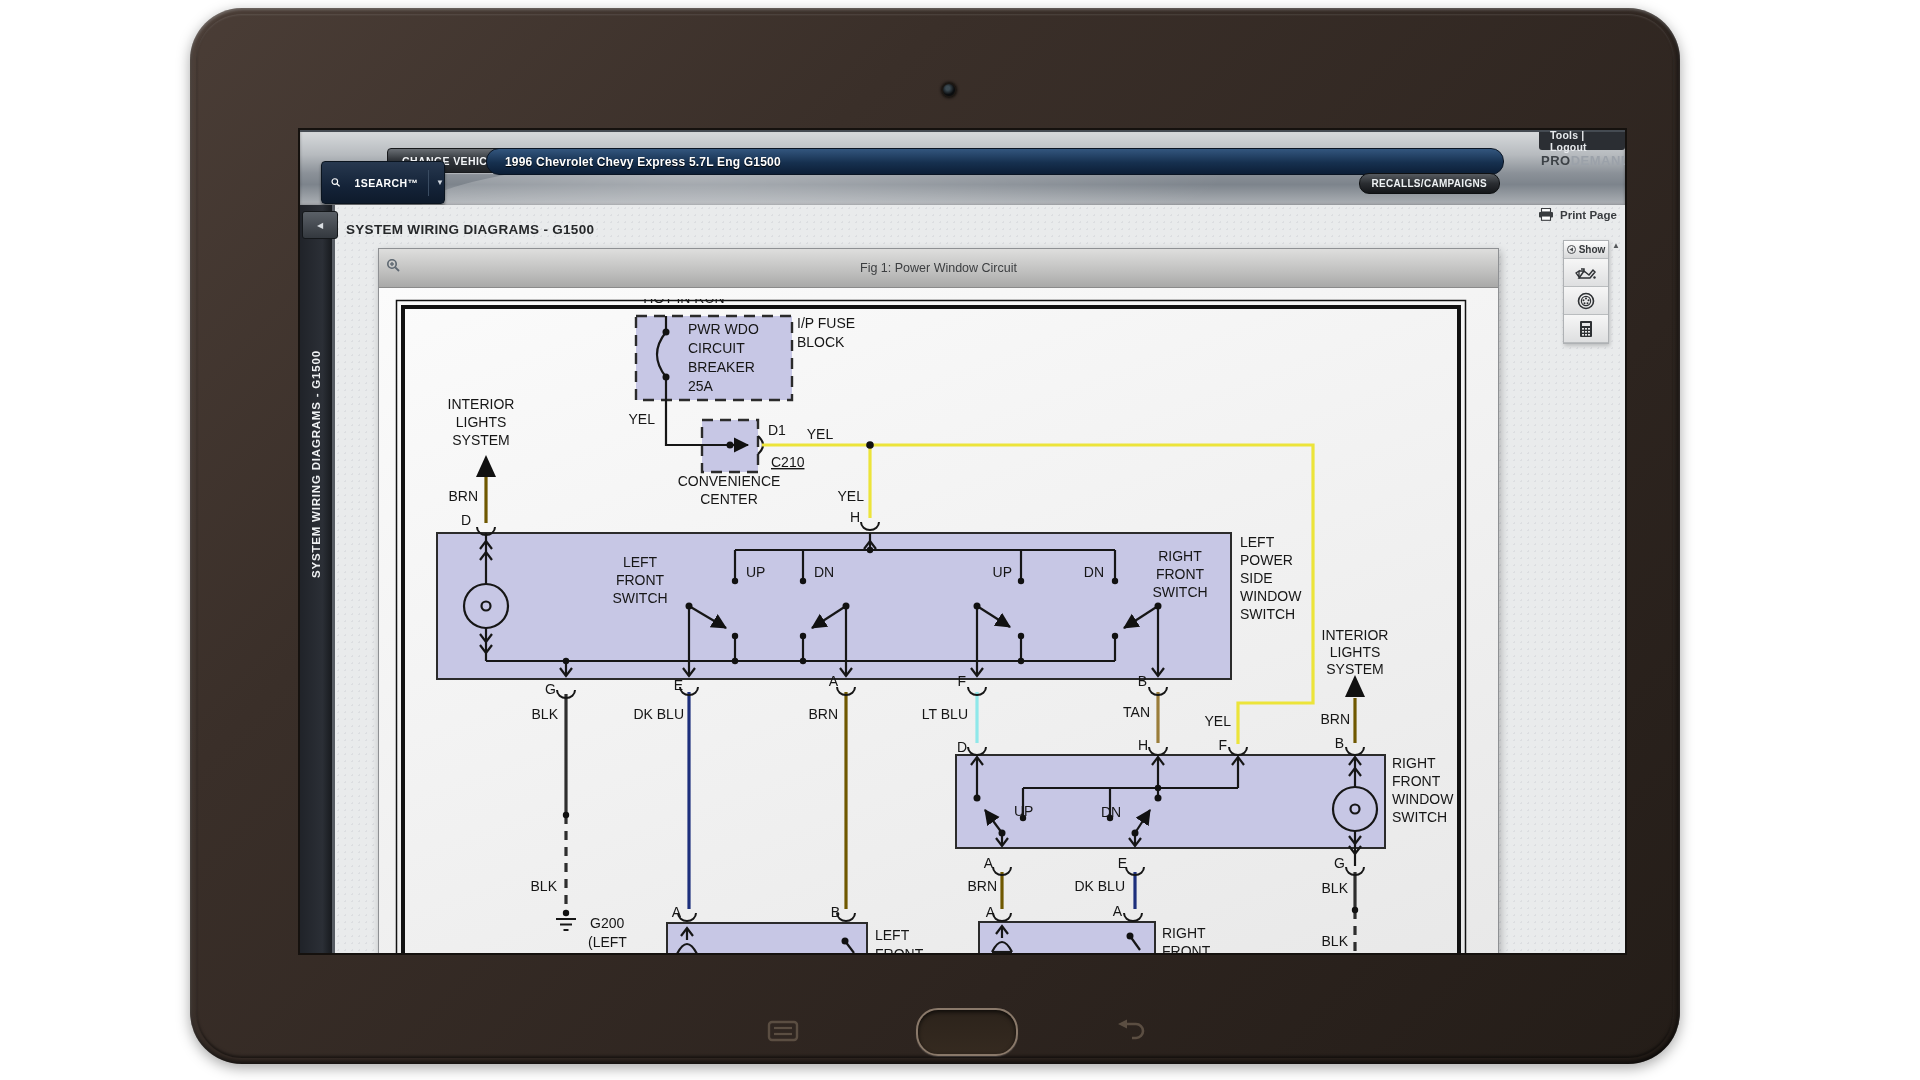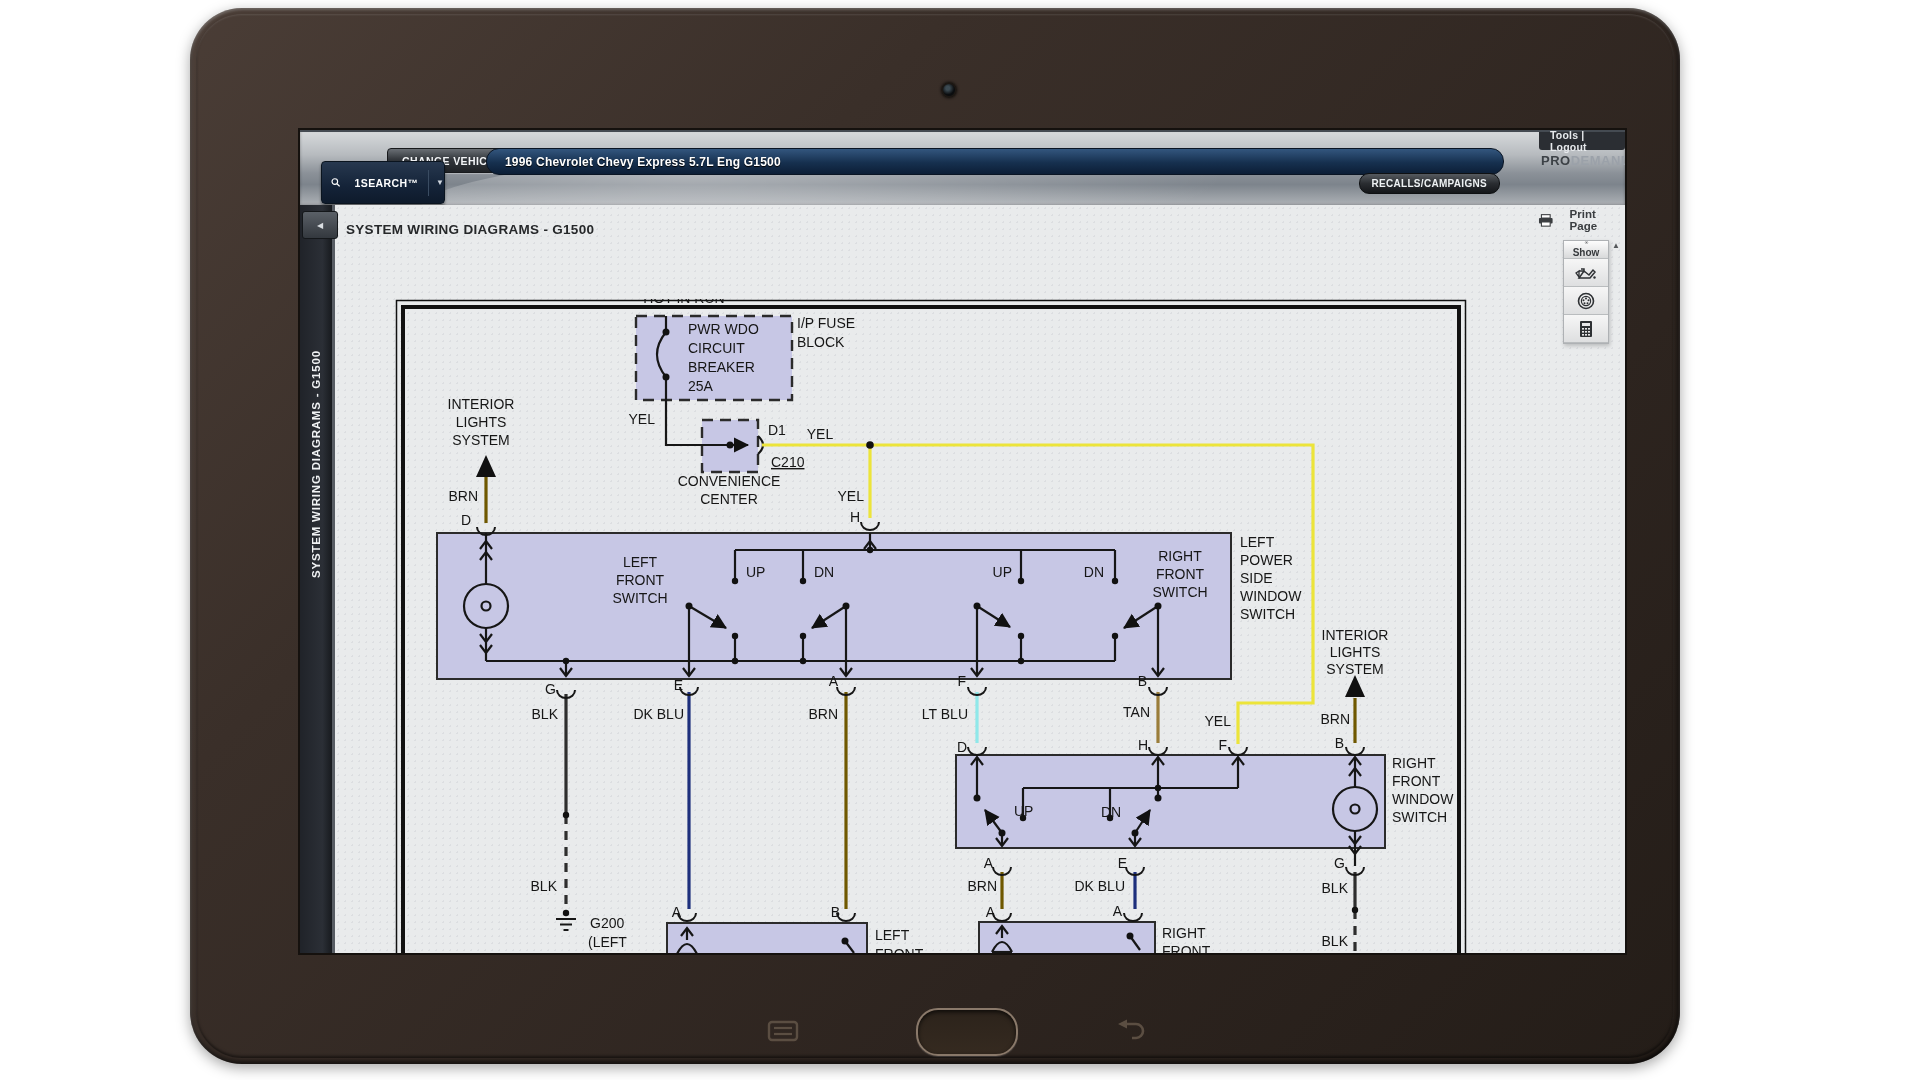--- a/index.html
+++ b/index.html
@@ -55,21 +55,21 @@
   .searchbox .slabel{font-size:10.5px;font-weight:bold;letter-spacing:.4px;margin-left:14px;}
   .searchbox .sdiv{width:1px;height:26px;background:#3a4c62;margin-left:10px;}
   .searchbox .scaret{font-size:8px;color:#cfd6de;margin-left:7px;}
 
   
   .content{position:absolute;left:0;top:75px;right:0;bottom:0;overflow:hidden;
     background-color:#e9ebec;
     background-image:radial-gradient(#dcdee1 1px,rgba(0,0,0,0) 1px);background-size:7px 7px;}
   .pgtitle{position:absolute;left:46px;top:17px;font-size:13.5px;font-weight:bold;color:#26282a;
     letter-spacing:.3px;}
-  .printpage{position:absolute;left:1238px;top:3px;display:flex;align-items:center;gap:16px;
+  .printpage{position:absolute;left:1238px;top:3px;display:flex;align-items:center;gap:6px;
     font-size:11.5px;font-weight:bold;color:#3a3d40;}
 
   
   .vside{position:absolute;left:0;top:0;bottom:0;width:32px;
     background:linear-gradient(90deg,#202329,#2b2f36 70%,#171a1e);border-right:3px solid #575c63;}
   .vside .vtab{position:absolute;left:2px;top:6px;width:34px;height:26px;border-radius:3px;
     background:linear-gradient(180deg,#5a6067,#33383e);border:1px solid #14171a;display:flex;
     align-items:center;justify-content:center;color:#d9dde1;font-size:8px;}
   .vside .vtext{position:absolute;left:0;top:113px;height:260px;width:32px;
     writing-mode:vertical-rl;transform:rotate(180deg);text-align:left;
@@ -97,21 +97,21 @@
   .dot{fill:#111;}
   .pageborder{fill:none;stroke:#111;}
 
   
   .rpanel{position:absolute;left:1263px;top:35px;width:44px;
     border:1px solid #aeb1b4;background:#e8e9ea;box-shadow:1px 2px 4px rgba(0,0,0,.2);}
   .rpanel .cell{height:27px;border-bottom:1px solid #b9bcbe;display:flex;align-items:center;
     justify-content:center;background:linear-gradient(180deg,#f6f6f6,#dedfe0);}
   .rpanel .showbtn{height:17px;font-size:10px;font-weight:bold;color:#36393c;display:flex;
     align-items:center;justify-content:center;gap:3px;background:linear-gradient(180deg,#fdfdfd,#d8d9da);
-    border-bottom:1px solid #b9bcbe;flex-direction:column;}
+    border-bottom:1px solid #b9bcbe;}
   .scrollup{position:absolute;left:1312px;top:36px;font-size:8px;color:#55585b;}
 </style>
 </head>
 <body>
 
 <div class="stage">
   <div class="tablet">
     <div class="camera"></div>
   </div>
 
@@ -159,20 +159,32 @@
         <span>Print Page</span>
       </div>
 
       <div class="vside">
         <div class="vtab">
           <span>◀</span>
         </div>
         <div class="vtext">SYSTEM WIRING DIAGRAMS - G1500</div>
       </div>
 
+      <div class="dwin">
+        <div class="titlebar">
+          <svg class="zoomico" width="15" height="15" viewBox="0 0 15 15">
+            <circle cx="6" cy="6" r="4.2" fill="none" stroke="#5c6670" stroke-width="1.6"></circle>
+            <line x1="4" y1="6" x2="8" y2="6" stroke="#5c6670" stroke-width="1.3"></line>
+            <line x1="6" y1="4" x2="6" y2="8" stroke="#5c6670" stroke-width="1.3"></line>
+            <line x1="9.3" y1="9.3" x2="13" y2="13" stroke="#5c6670" stroke-width="1.8"></line>
+          </svg>
+          <div class="wtitle">Fig 1: Power Window Circuit</div>
+        </div>
+        <div class="body"></div>
+      </div>
 
       <svg class="dsvg" viewBox="395 299 1073 663">
         <defs>
           <marker id="ah" markerWidth="9" markerHeight="8" refX="6.5" refY="3.5" orient="auto">
             <path d="M0,0 L7,3.5 L0,7 z" fill="#111"></path>
           </marker>
         </defs>
 
         <rect class="pageborder" x="396.5" y="300.5" width="1069" height="680" stroke-width="1.5"></rect>
         <rect class="pageborder" x="403" y="307" width="1056" height="668" stroke-width="4"></rect>

